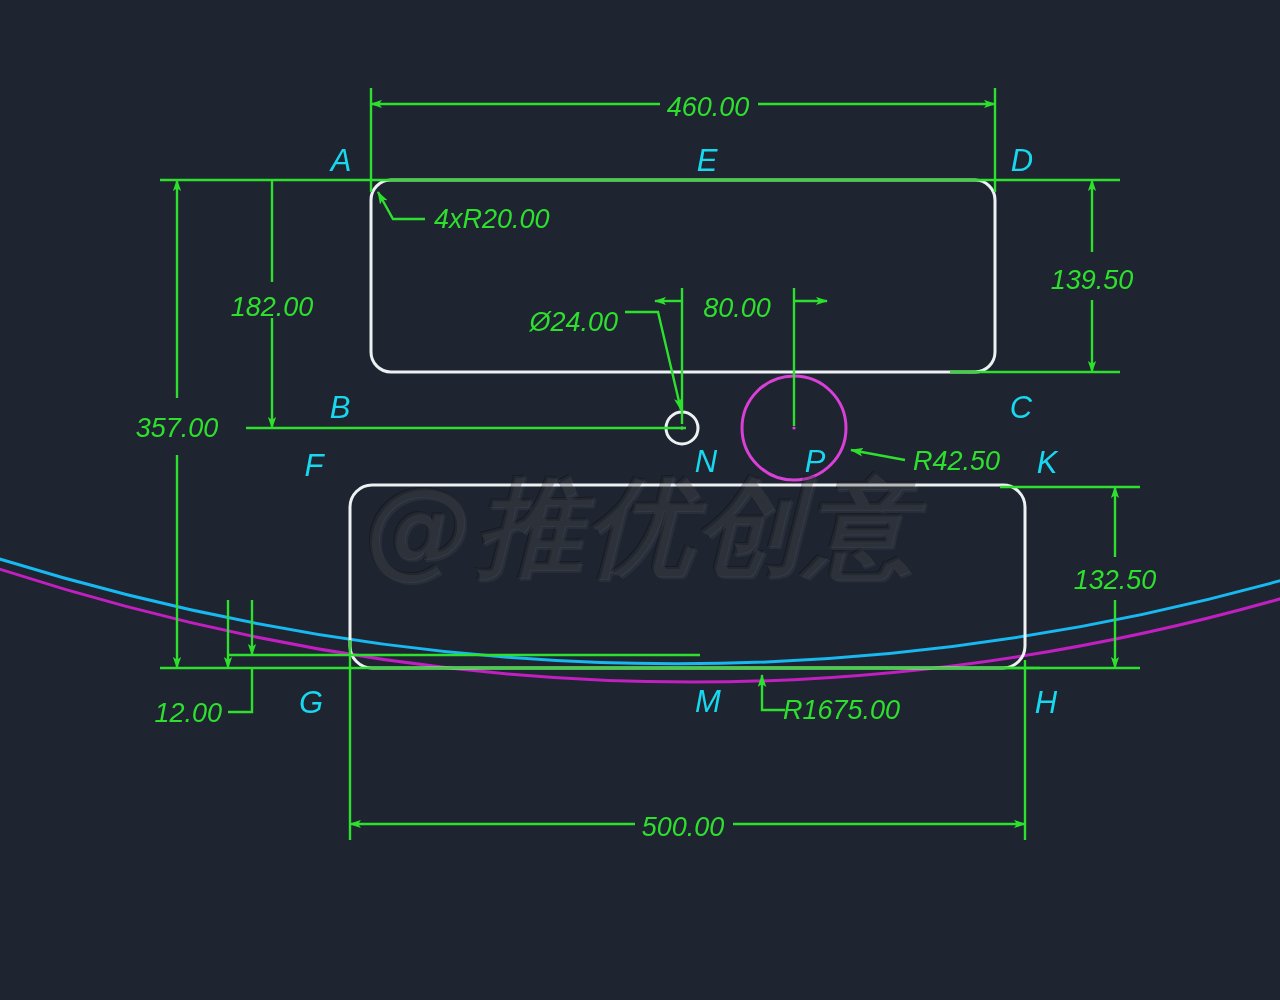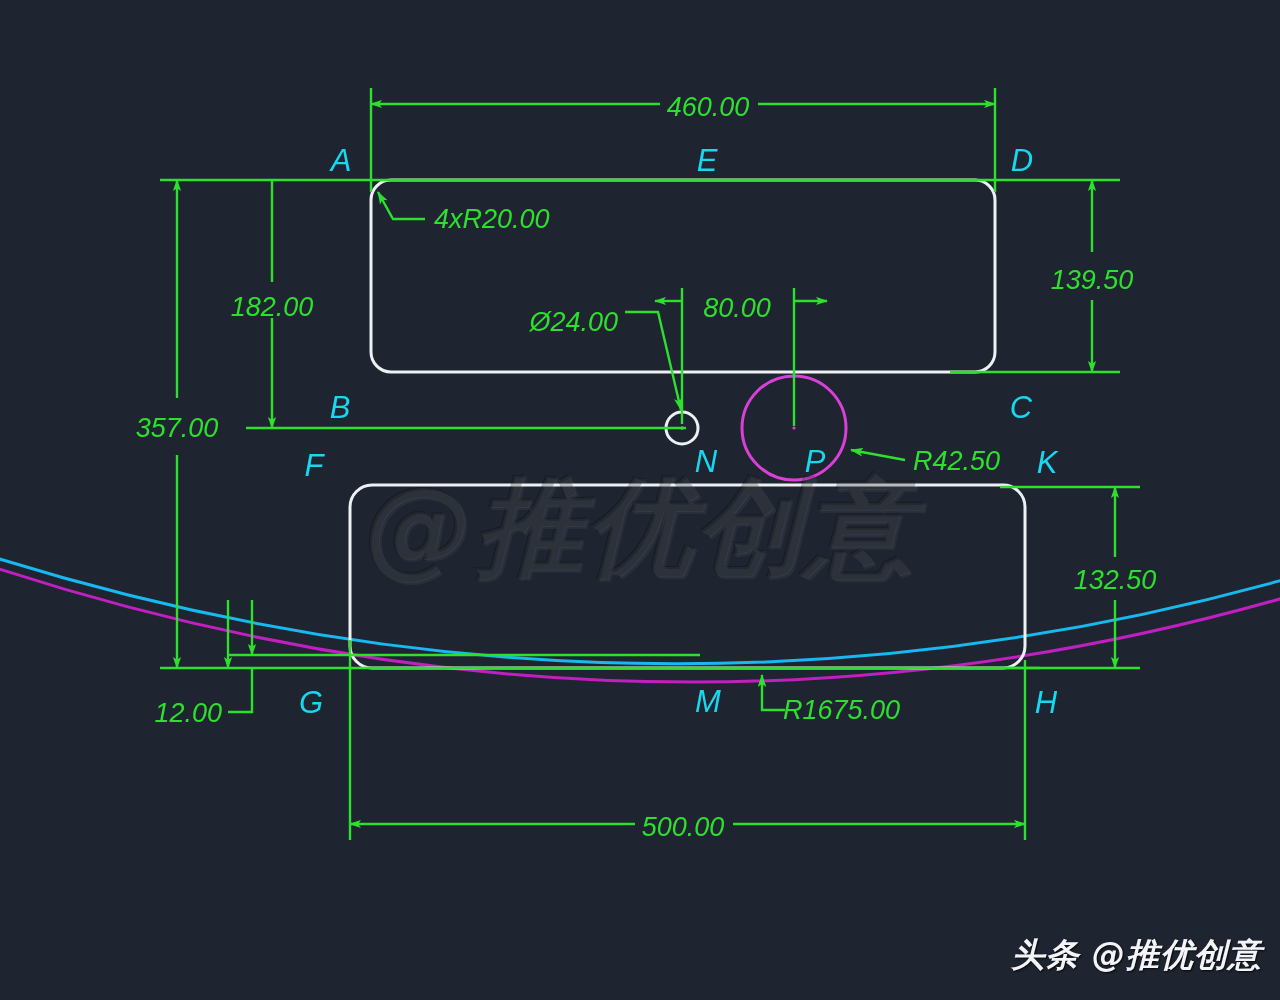--- a/index.html
+++ b/index.html
@@ -205,15 +205,14 @@
       <text x="1047" y="473">K</text>
       <text x="311" y="713">G</text>
       <text x="708" y="712">M</text>
       <text x="1046" y="713">H</text>
     </g>
 
   </svg>
 
   <div class="wm-center">@推优创意</div>
 
-  <div class="wm-corner">头条 @推优创意</div>
 
 </div>
 
 </body></html>

